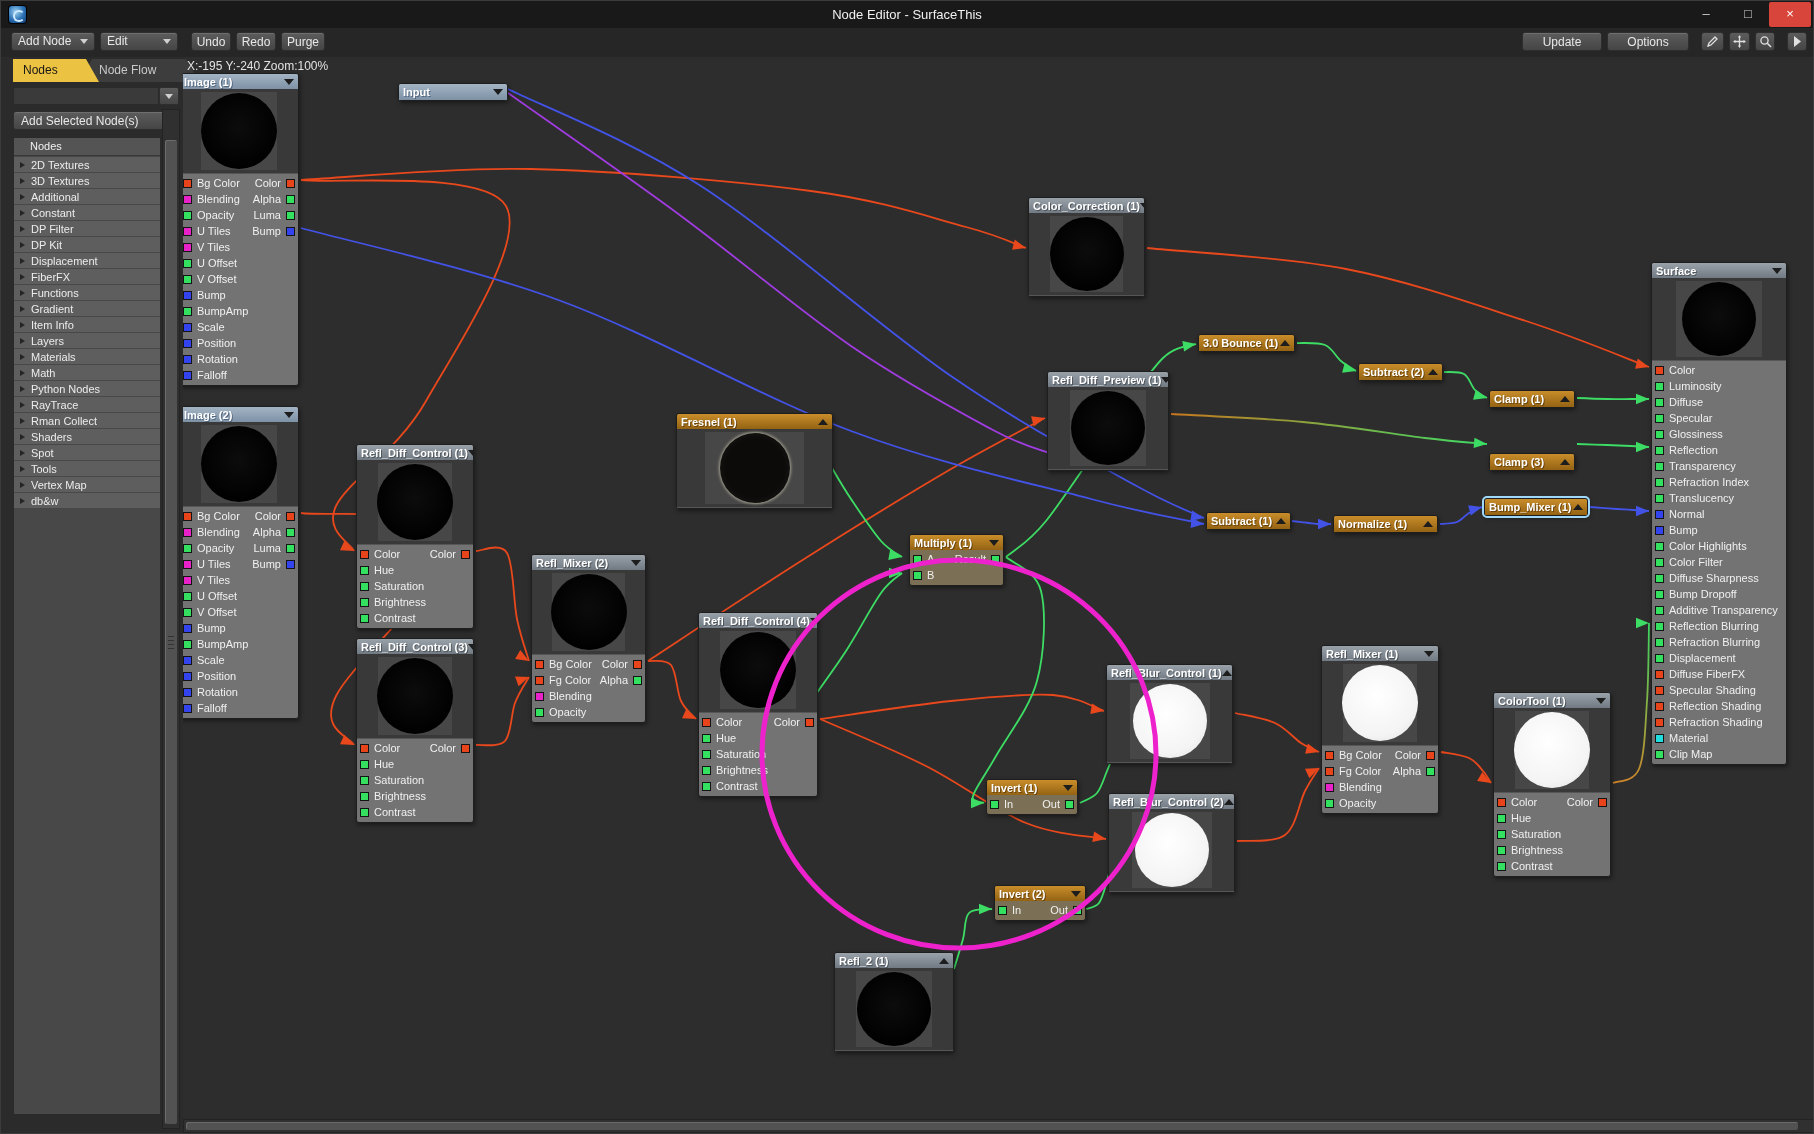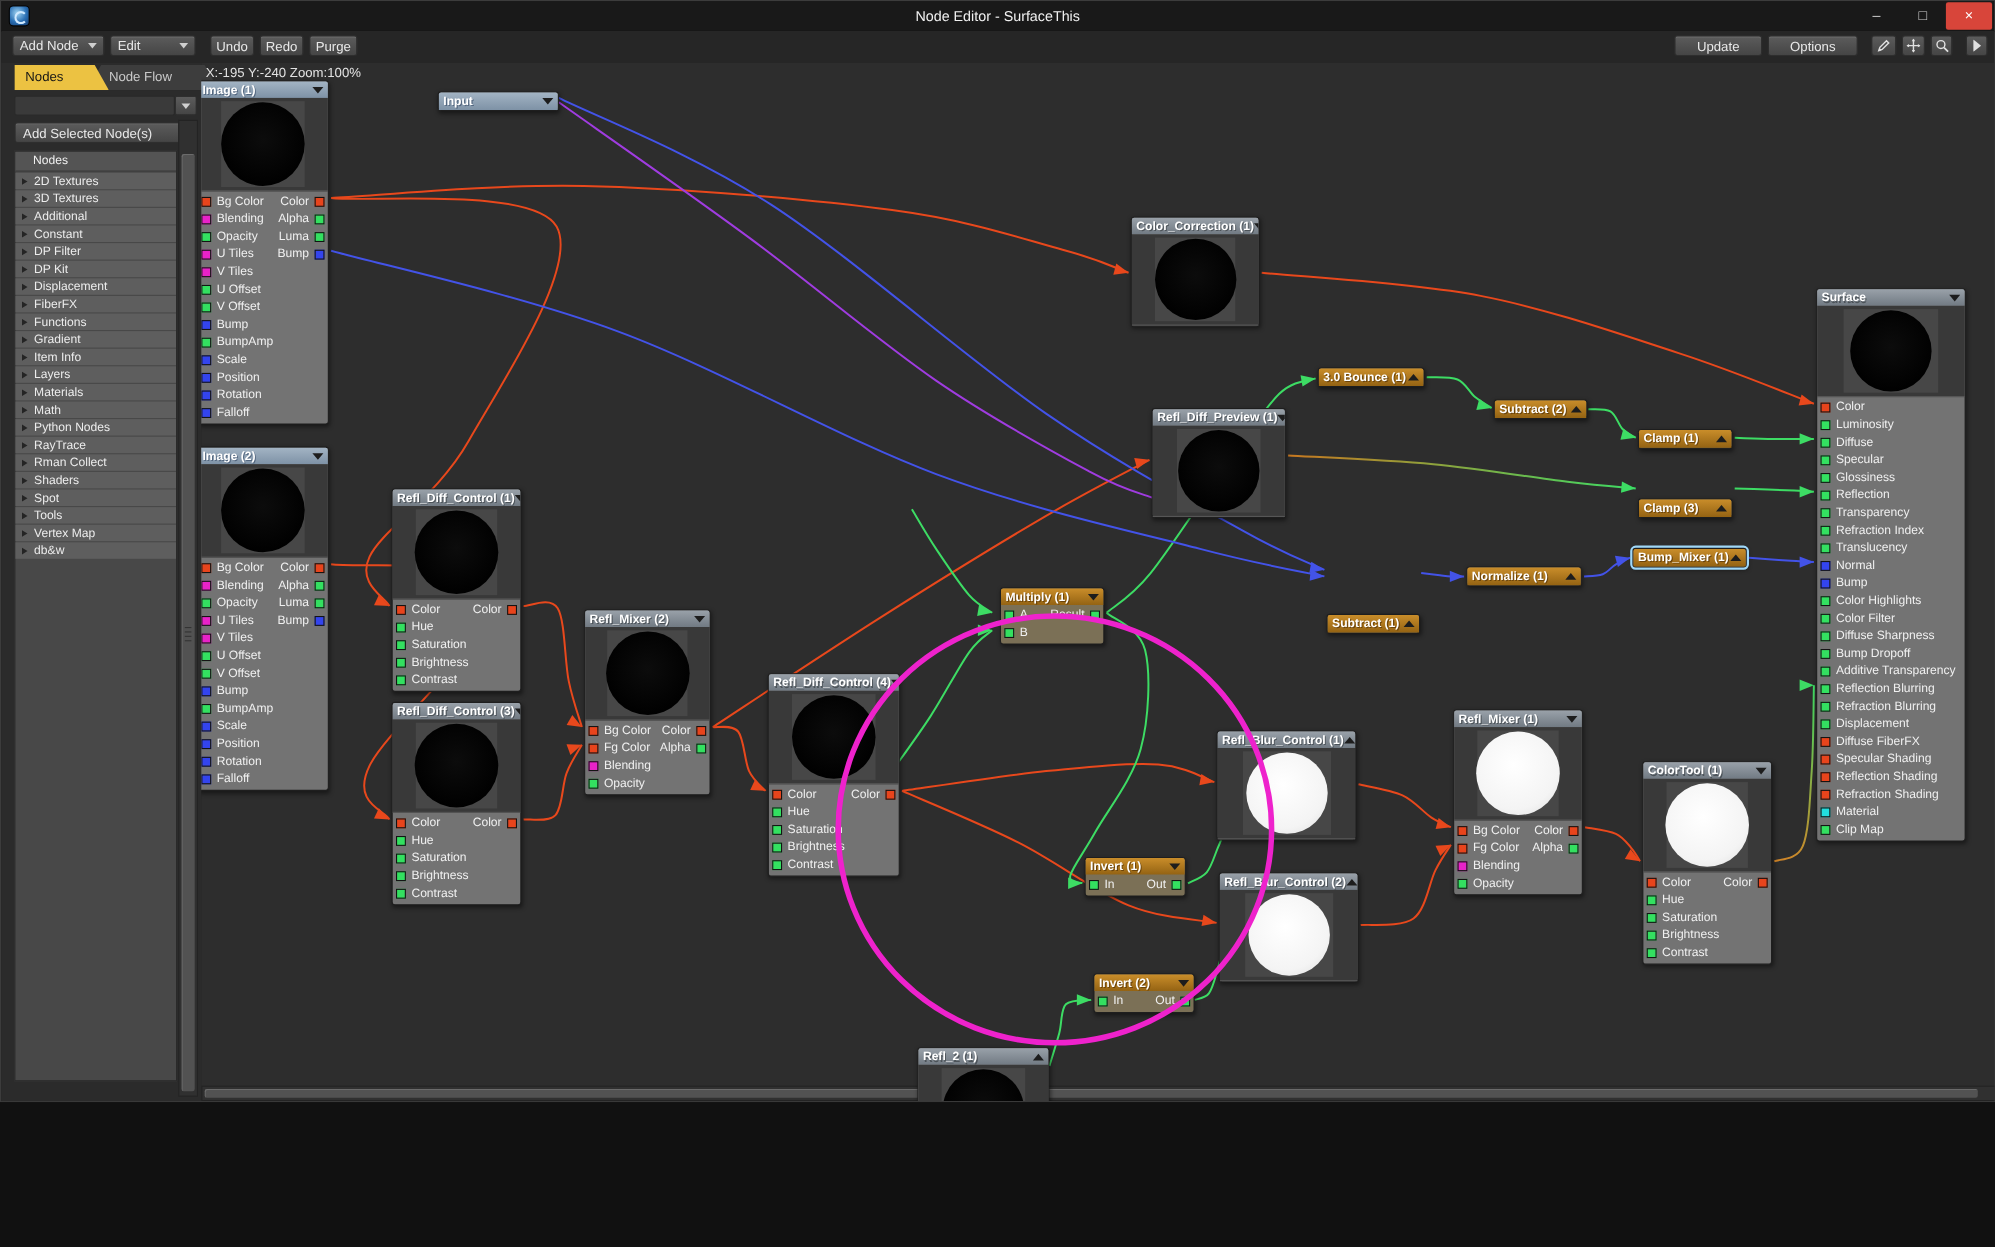--- a/index.html
+++ b/index.html
@@ -1,16 +1,16 @@
 <!DOCTYPE html>
 <html><head>
 <meta charset="utf-8">
 <style>
   html,body{margin:0;padding:0;background:#111;}
-  .app{position:relative;width:1814px;height:1002px;background:#262626;overflow:hidden;
+  .app{position:relative;width:1814px;height:1134px;background:#262626;overflow:hidden;
        font-family:"Liberation Sans",sans-serif;border:1px solid #3c3c3c;box-sizing:border-box;}
   
   .titlebar{position:absolute;left:0;top:0;width:100%;height:27px;background:#191919;border-bottom:1px solid #000;}
   .app-icon{position:absolute;left:8px;top:5px;width:17px;height:17px;border-radius:3px;
             background:radial-gradient(circle at 40% 35%,#9fd4f2,#2a6fb4 55%,#123a6e);box-shadow:0 0 0 1px #000;}
   .app-icon::after{content:"";position:absolute;left:4px;top:4px;width:8px;height:8px;border:2px solid #cfe9ff;
             border-right-color:transparent;border-radius:50%;}
   .win-title{position:absolute;left:0;right:0;top:0;height:27px;line-height:27px;text-align:center;
             color:#f0f0f0;font-size:13px;}
   .win-btns{position:absolute;right:2px;top:1px;height:25px;display:flex;}
@@ -702,20 +702,29 @@
               </span>
             </div>
             <div class="prow">
               <span class="pin">
                 <span class="sw" style="background: rgb(51, 224, 96);"></span>
                 <span>Opacity</span>
               </span>
             </div>
           </div>
         </div>
+        <div class="node k-util fres" style="left: 493px; top: 356px; width: 157px;">
+          <div class="node-title">
+            <span>Fresnel (1)</span>
+            <span class="arr up"></span>
+          </div>
+          <div class="node-preview" style="height: 78px;">
+            <div class="sphere fresnel" style="width: 70px; height: 70px;"></div>
+          </div>
+        </div>
         <div class="node k-generic" style="left: 515px; top: 555px; width: 120px;">
           <div class="node-title">
             <span>Refl_Diff_Control (4)</span>
             <span class="arr down"></span>
           </div>
           <div class="node-preview" style="height: 84px;">
             <div class="sphere black" style="width: 76px; height: 76px;"></div>
           </div>
           <div class="node-ports">
             <div class="prow">
@@ -1107,21 +1116,21 @@
             <span>Clamp (1)</span>
             <span class="arr up"></span>
           </div>
         </div>
         <div class="node k-util title-only" style="left: 1306px; top: 396px; width: 86px;">
           <div class="node-title">
             <span>Clamp (3)</span>
             <span class="arr up"></span>
           </div>
         </div>
-        <div class="node k-util title-only" style="left: 1023px; top: 455px; width: 85px; margin-top: 46px;">
+        <div class="node k-util title-only" style="left: 1023px; top: 455px; width: 85px;">
           <div class="node-title">
             <span>Subtract (1)</span>
             <span class="arr up"></span>
           </div>
         </div>
         <div class="node k-util title-only" style="left: 1150px; top: 458px; width: 105px;">
           <div class="node-title">
             <span>Normalize (1)</span>
             <span class="arr up"></span>
           </div>

